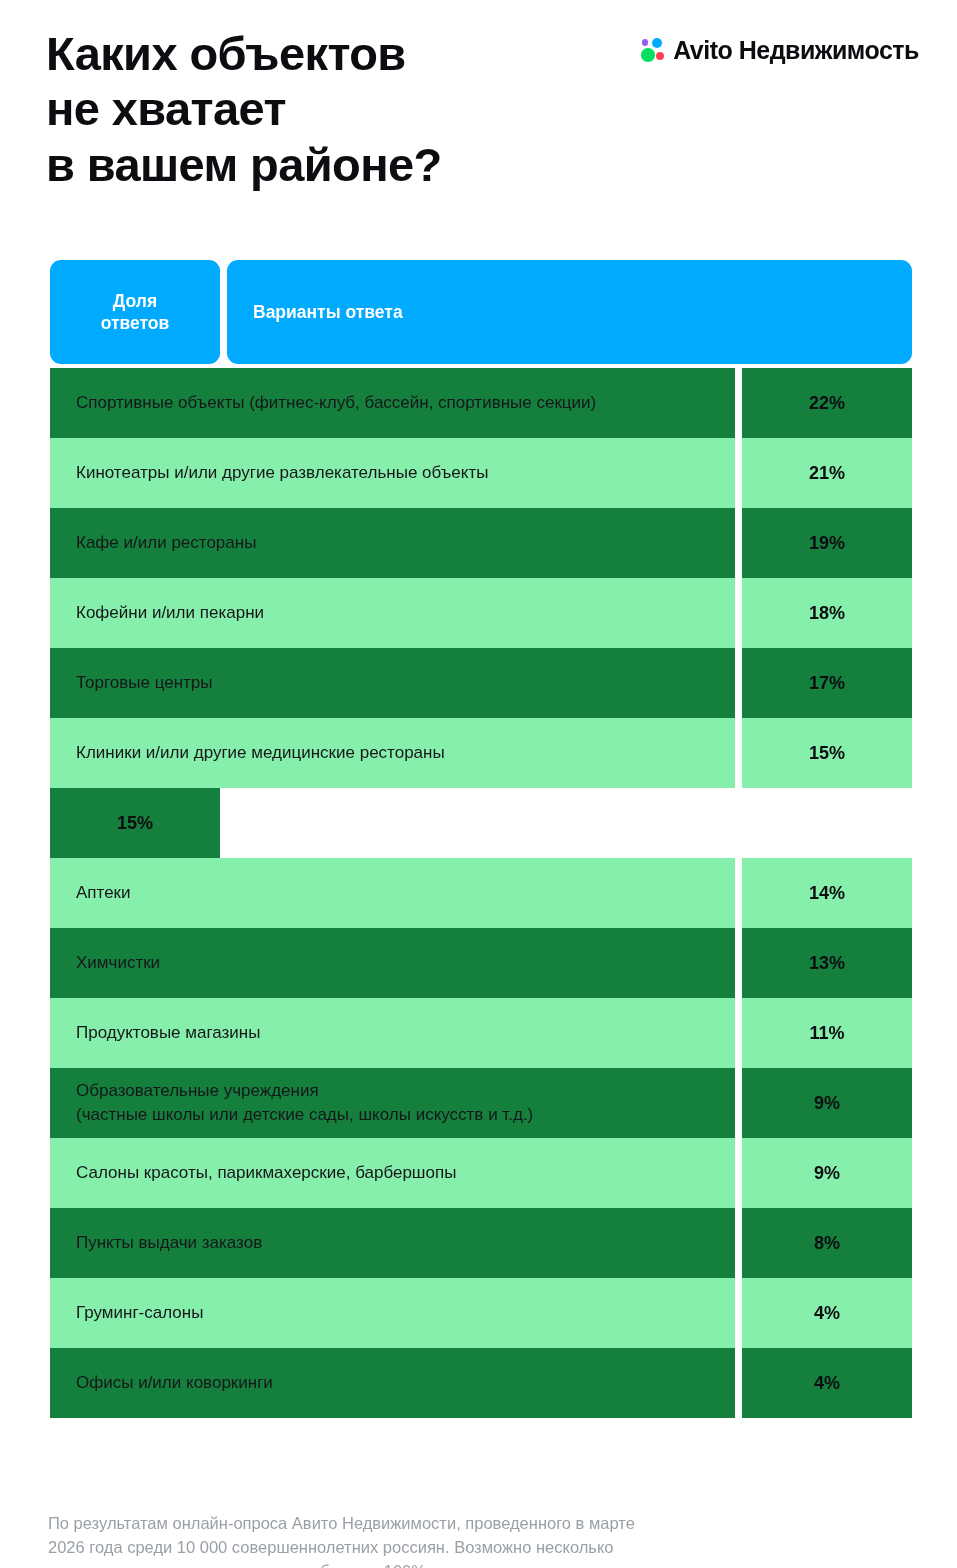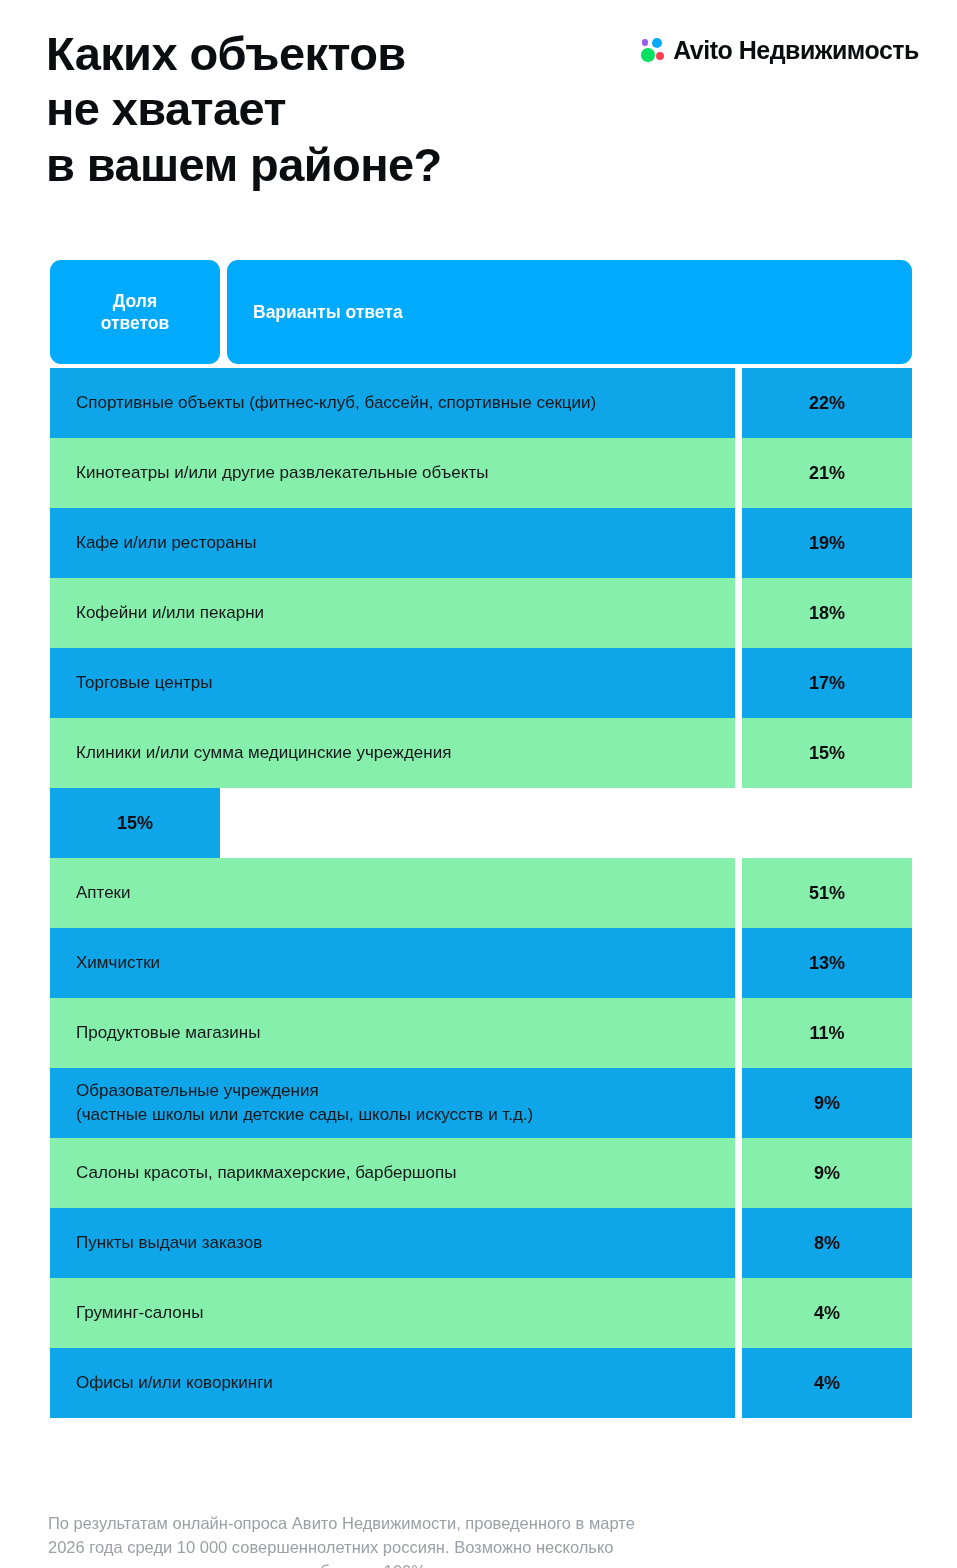--- a/index.html
+++ b/index.html
@@ -119,21 +119,21 @@
   .tbody { display: block; }
 
   .row {
     display: flex;
     gap: 7px;
     height: 70px;
   }
   .row.alt .cell { background: #86efac; }
 
   .cell {
-    background: #0ea5e9;
+    background: #15803d;
     display: flex;
     align-items: center;
   }
   .cell-label {
     flex: 1 1 auto;
     padding-left: 26px;
     padding-right: 16px;
     font-size: 17px;
     font-weight: 400;
     line-height: 1.42;
@@ -208,29 +208,29 @@
         </div>
         <div class="row alt">
           <div class="cell cell-label">Кофейни и/или пекарни</div>
           <div class="cell cell-value">18%</div>
         </div>
         <div class="row">
           <div class="cell cell-label">Торговые центры</div>
           <div class="cell cell-value">17%</div>
         </div>
         <div class="row alt">
-          <div class="cell cell-label">Клиники и/или сумма медицинские учреждения</div>
+          <div class="cell cell-label">Клиники и/или другие медицинские рестораны</div>
           <div class="cell cell-value">15%</div>
         </div>
         <div class="row">
           <div class="cell cell-value">15%</div>
         </div>
         <div class="row alt">
           <div class="cell cell-label">Аптеки</div>
-          <div class="cell cell-value">51%</div>
+          <div class="cell cell-value">14%</div>
         </div>
         <div class="row">
           <div class="cell cell-label">Химчистки</div>
           <div class="cell cell-value">13%</div>
         </div>
         <div class="row alt">
           <div class="cell cell-label">Продуктовые магазины</div>
           <div class="cell cell-value">11%</div>
         </div>
         <div class="row">

